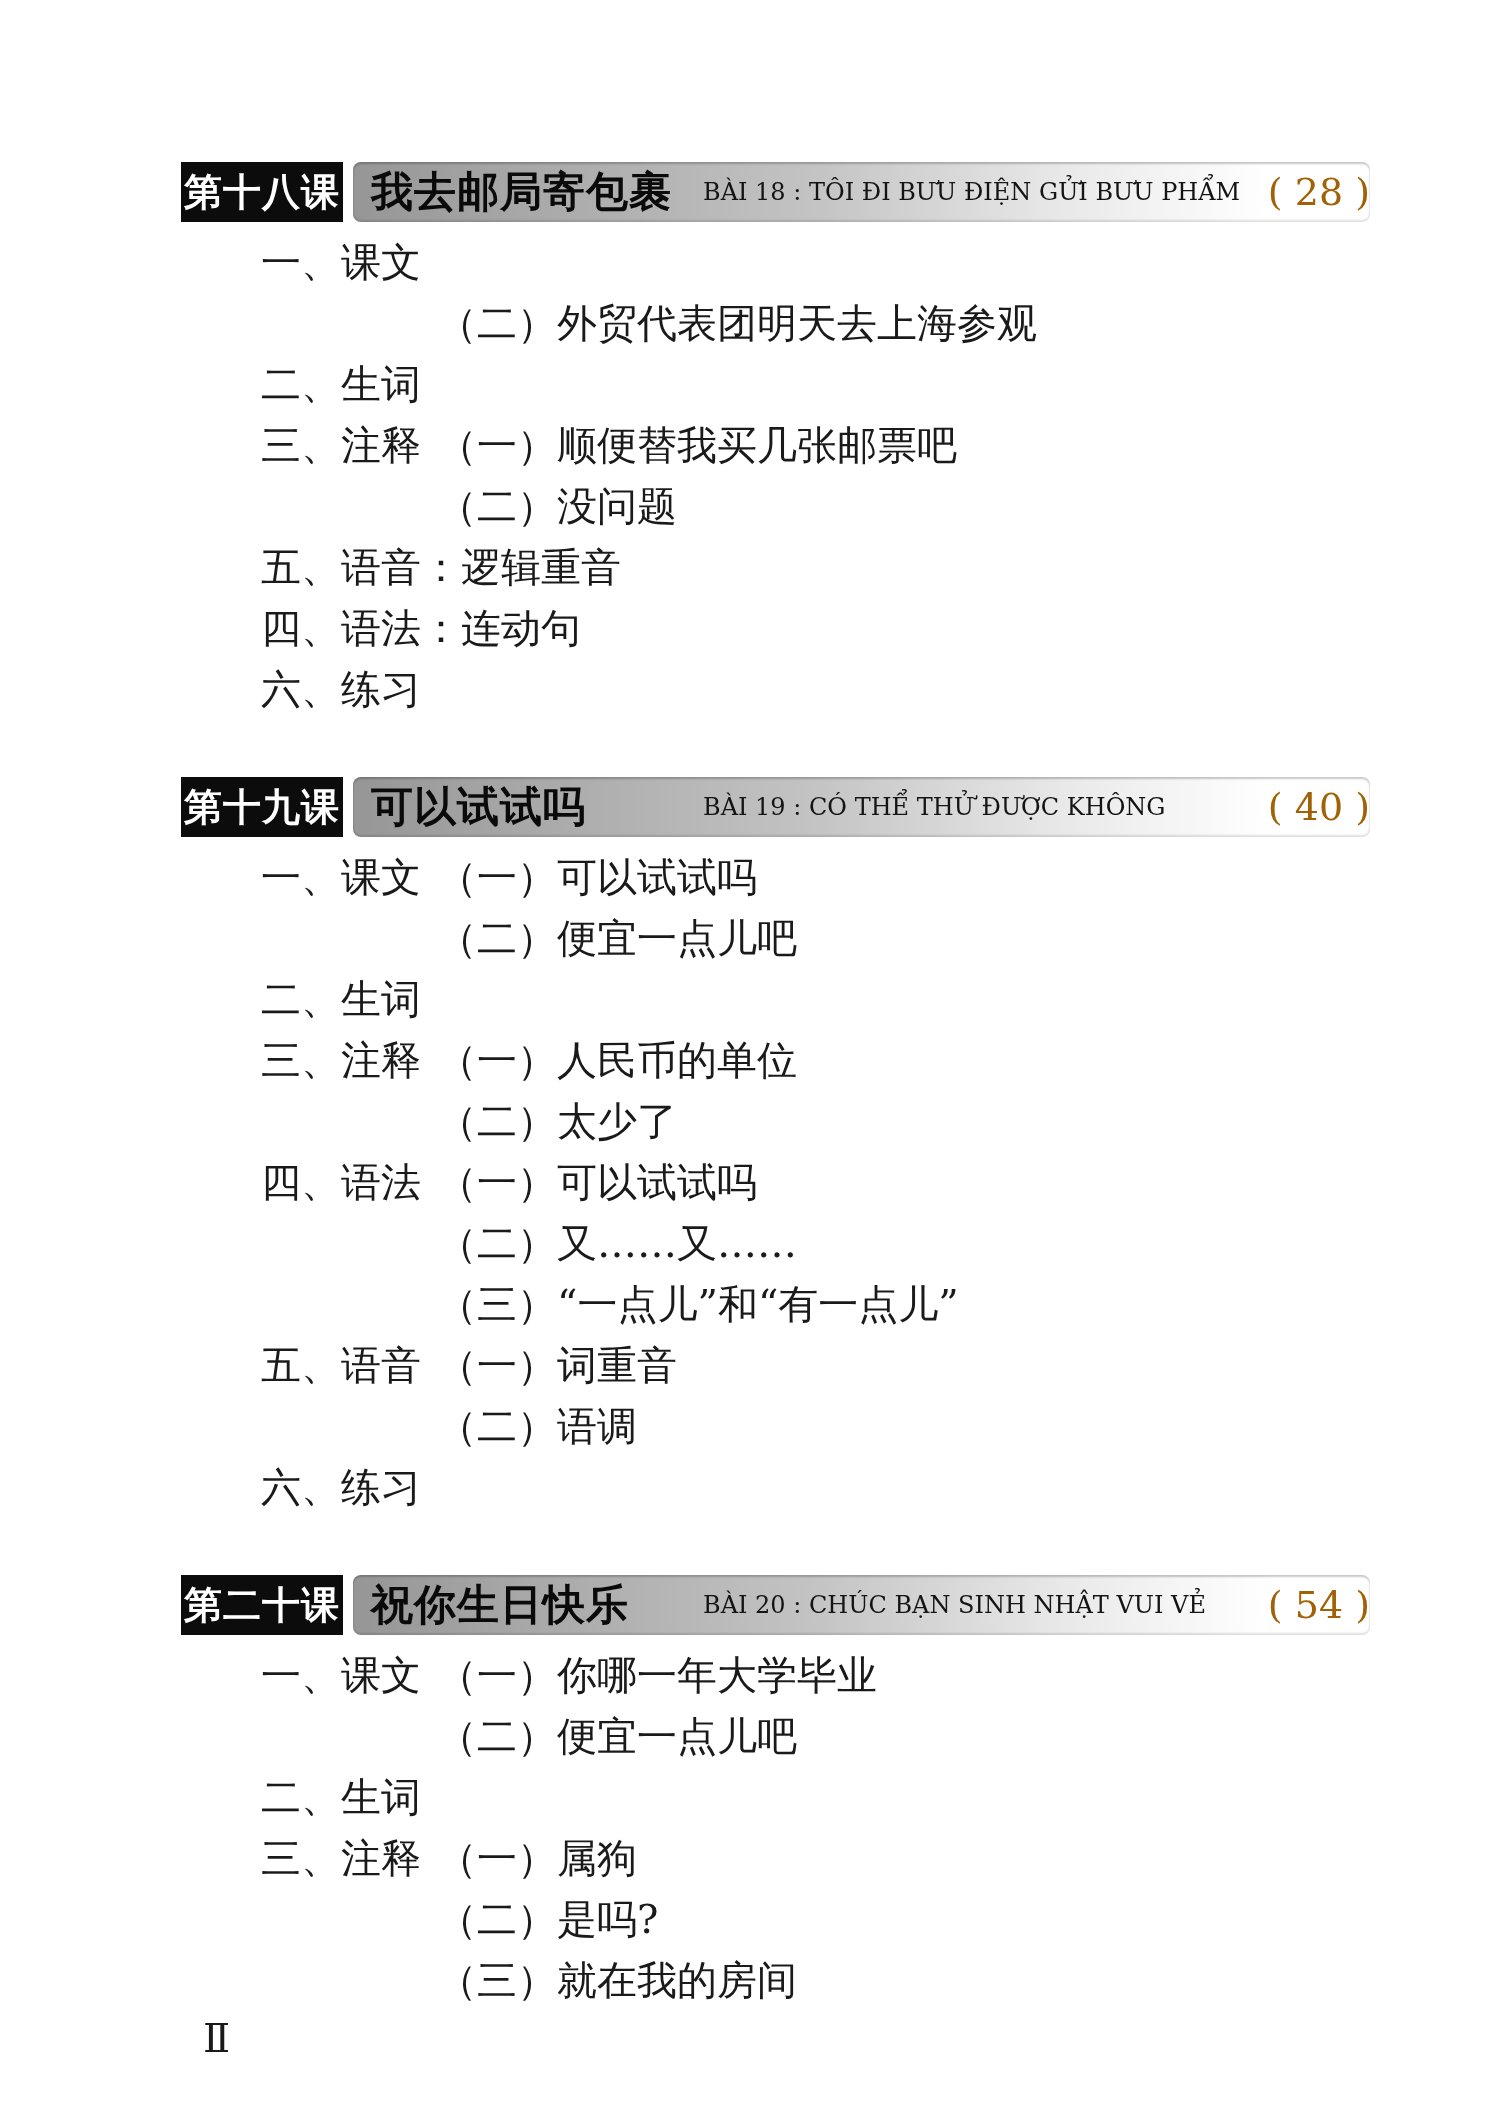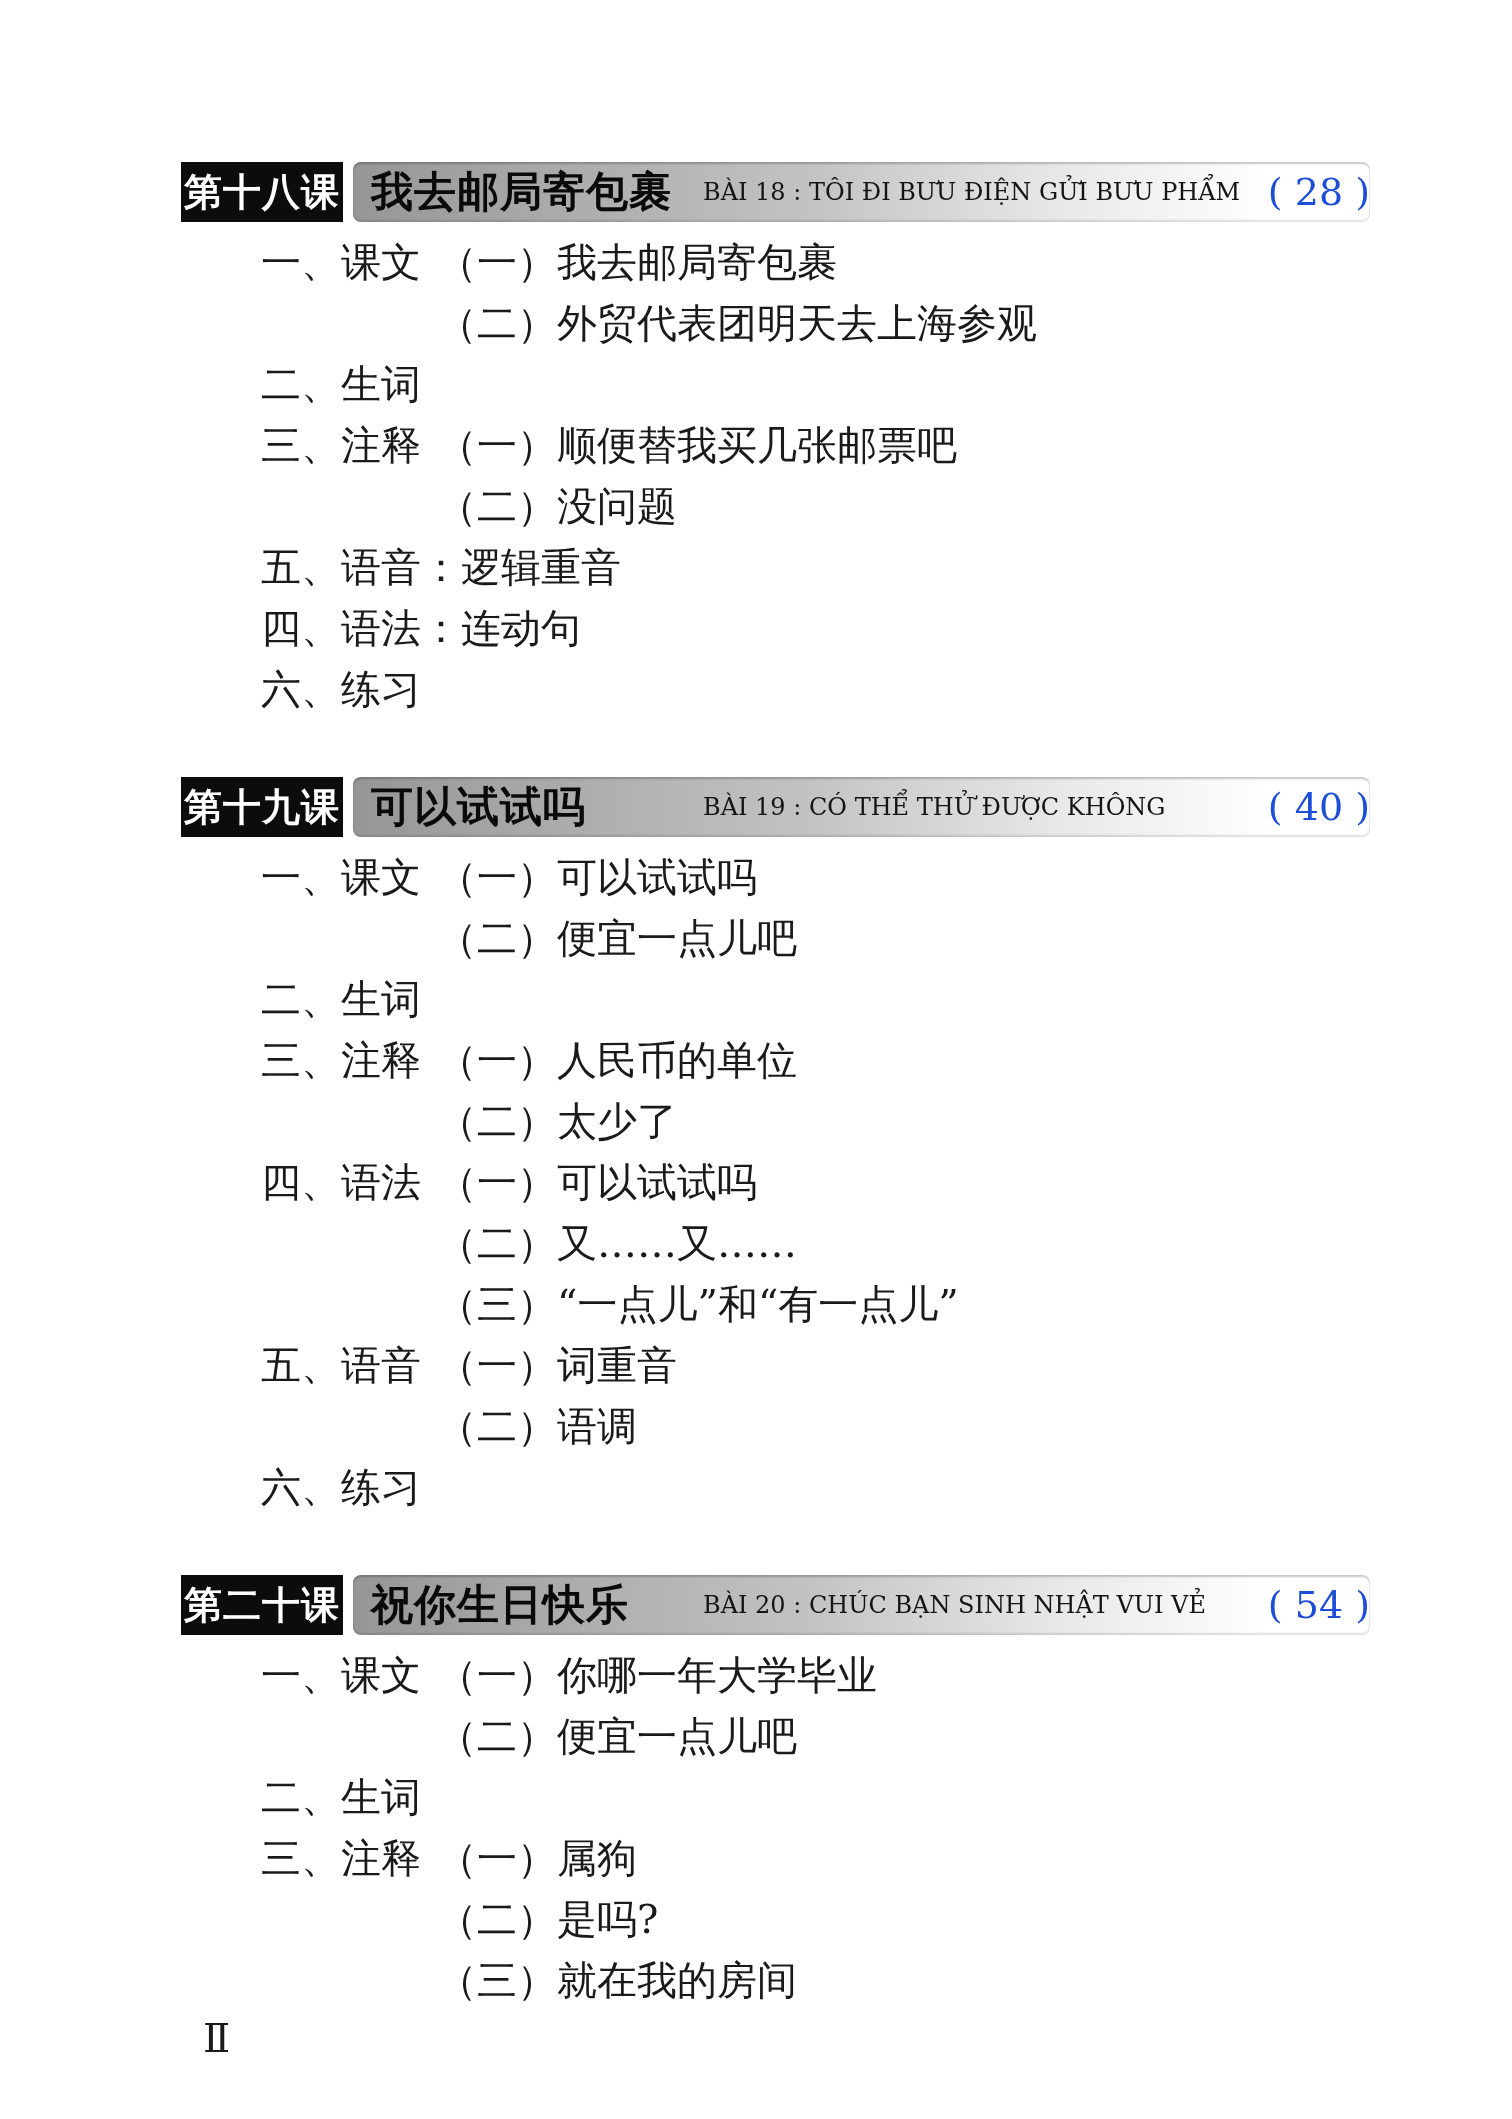--- a/index.html
+++ b/index.html
@@ -65,21 +65,21 @@
     font-size: 24px;
     color: #141414;
     white-space: nowrap;
   }
   .pageref {
     position: absolute;
     right: 0;
     top: 50%;
     transform: translateY(-50%);
     font-size: 38px;
-    color: #1d4ed8;
+    color: #a16207;
     white-space: nowrap;
   }
   .lesson-body {
     padding-left: 80px;
     margin-bottom: 68px;
   }
   .lesson:last-child .lesson-body {
     margin-bottom: 0;
   }
   .row {
@@ -116,21 +116,20 @@
       <div class="badge">第十八课</div>
       <div class="bar">
         <span class="bar-title-zh">我去邮局寄包裹</span>
         <span class="bar-title-vi">BÀI 18 : TÔI ĐI BƯU ĐIỆN GỬI BƯU PHẨM</span>
       </div>
       <span class="pageref">( 28 )</span>
     </header>
     <div class="lesson-body">
   <div class="row">
     <span class="row-label">一、课文</span>
-    <span class="row-text">（一）我去邮局寄包裹</span>
   </div>
 
   <div class="row">
     <span class="row-label"></span>
     <span class="row-text">（二）外贸代表团明天去上海参观</span>
   </div>
 
   <div class="row">
     <span class="row-label">二、生词</span>
     <span class="row-text"></span>

